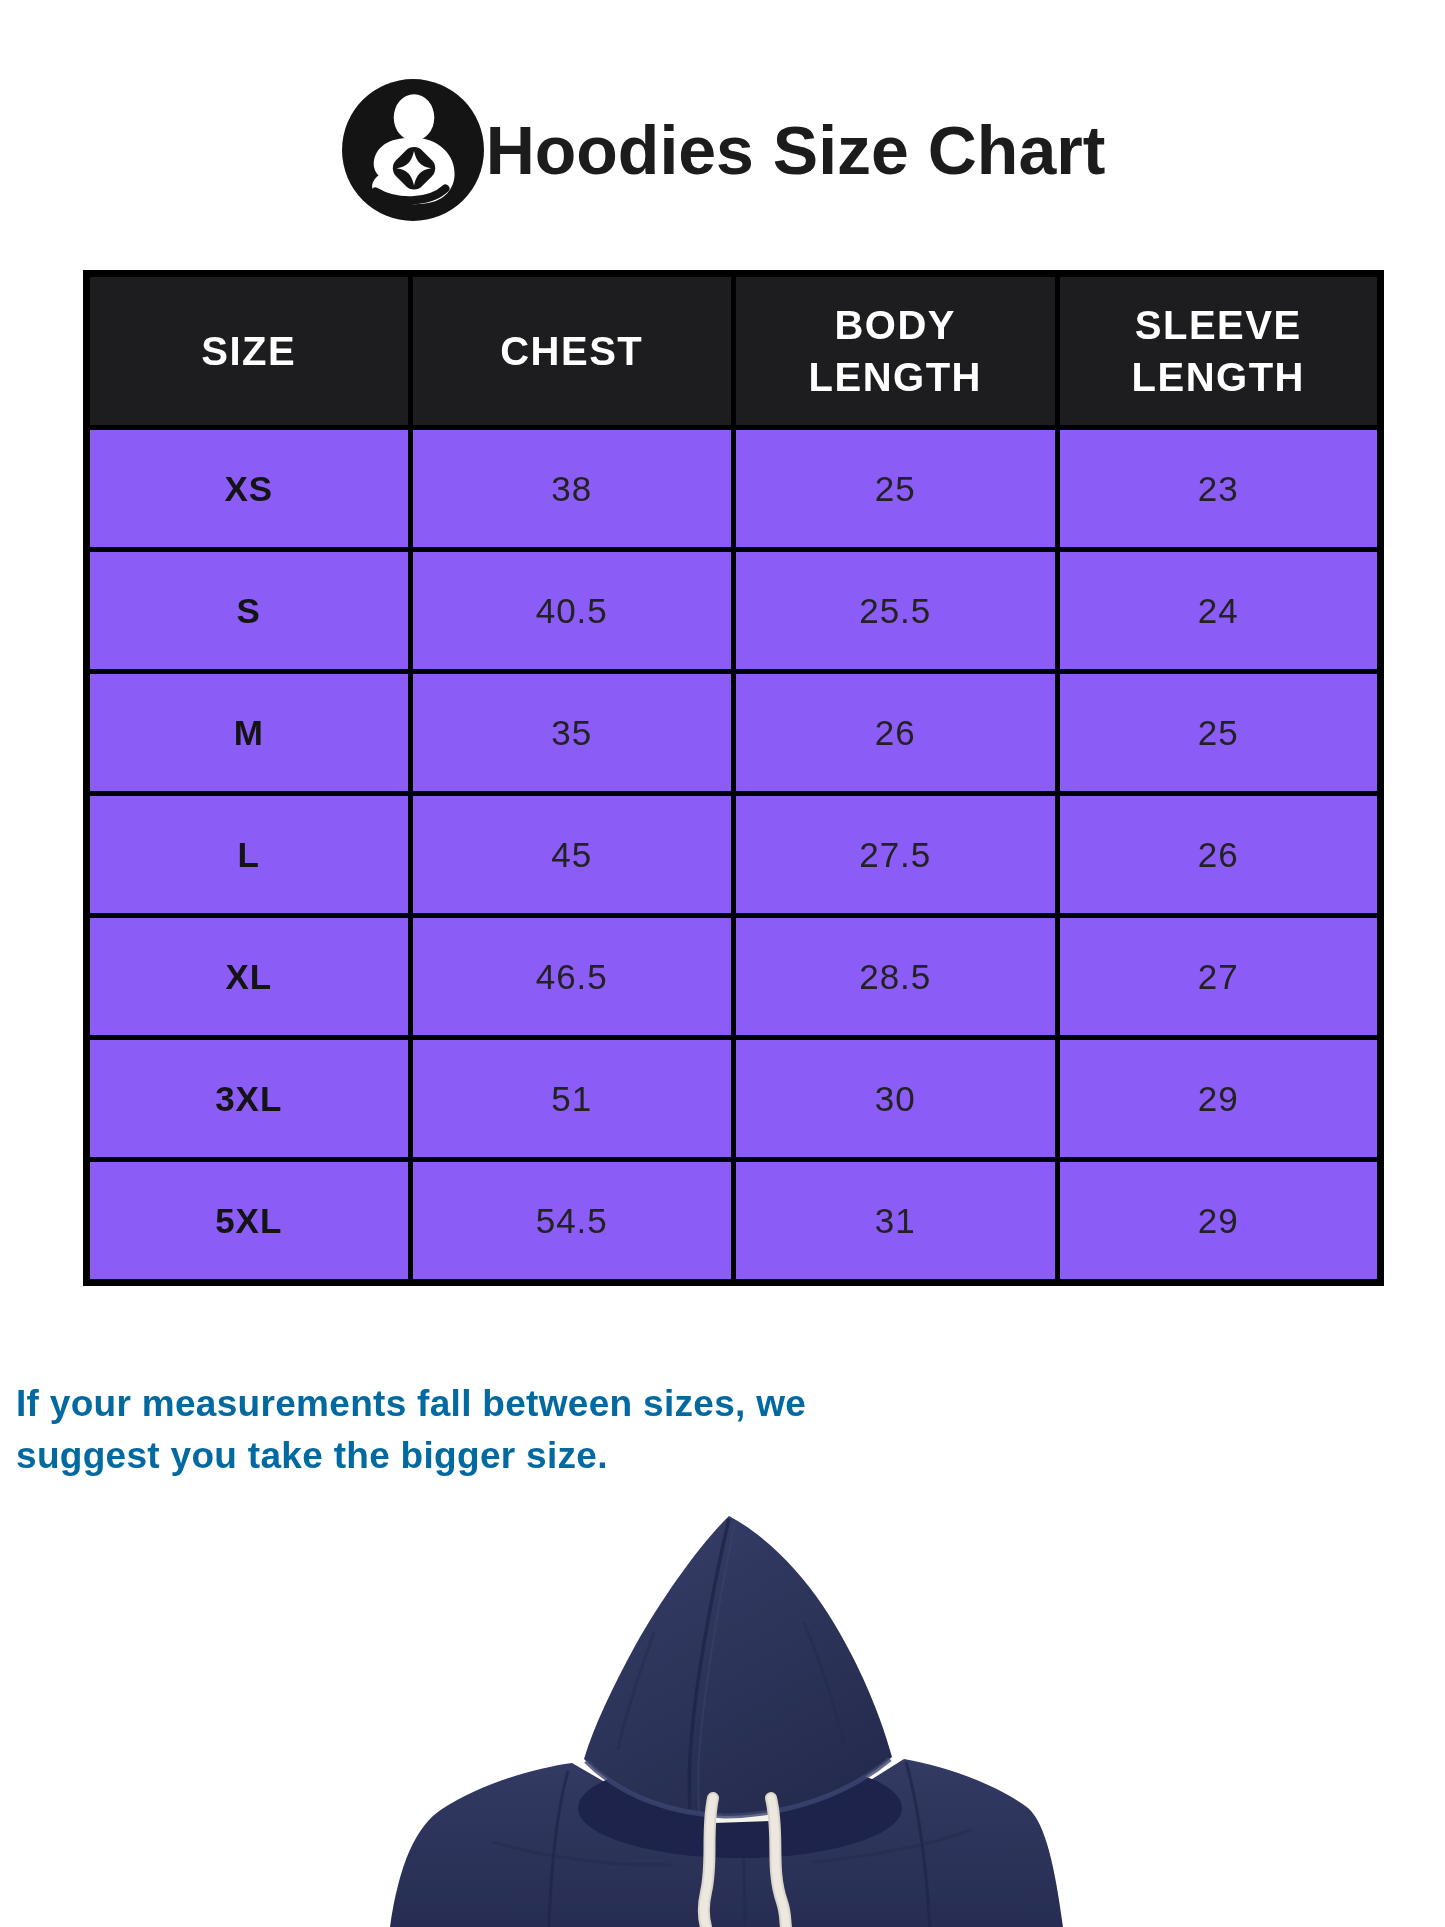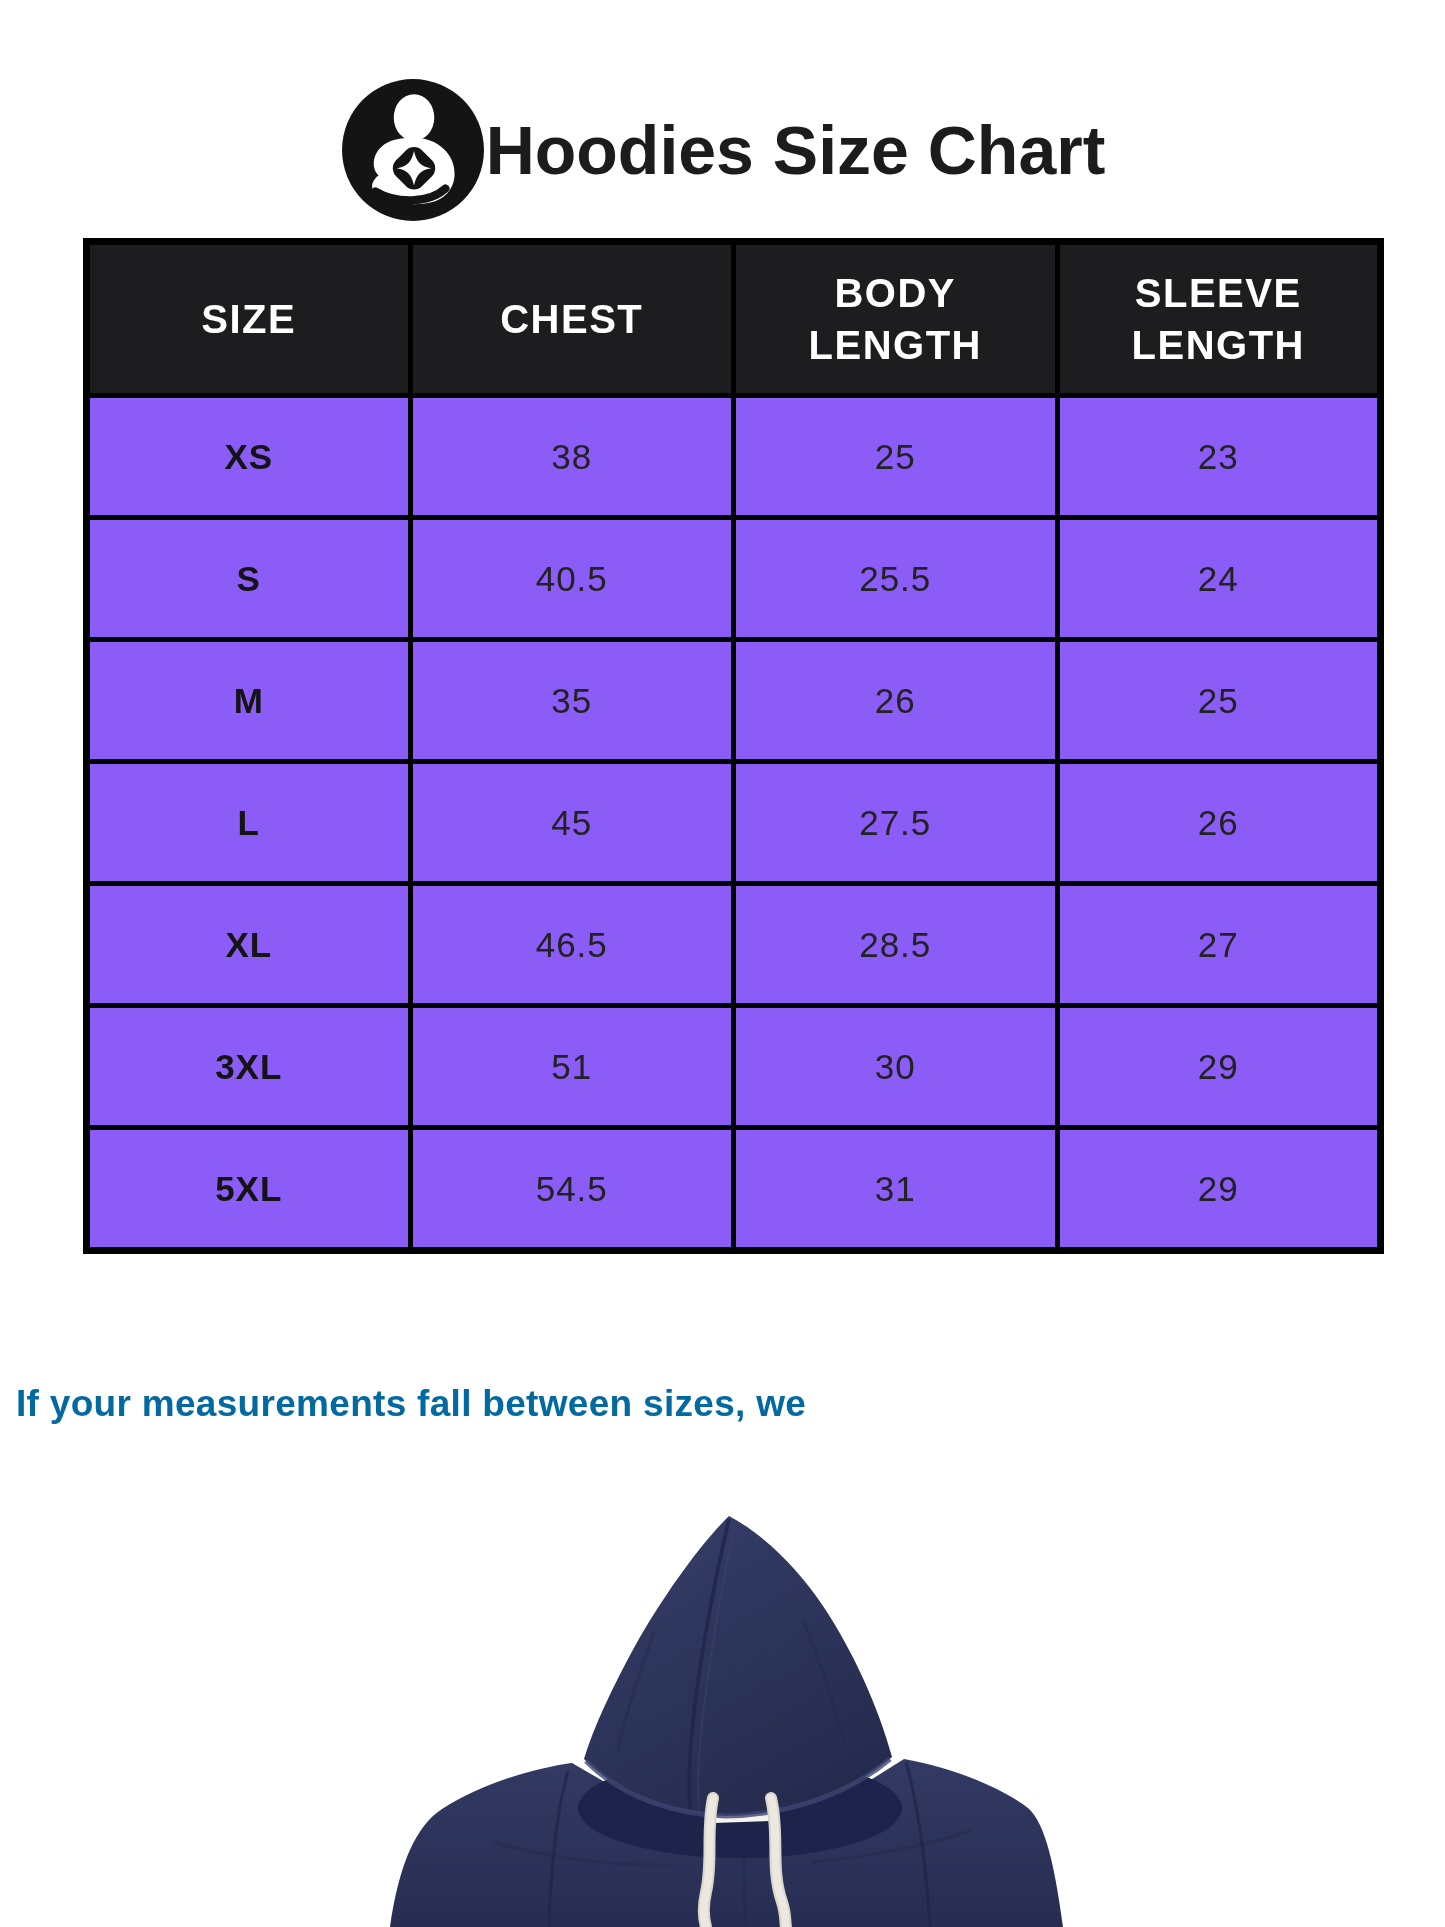--- a/index.html
+++ b/index.html
@@ -27,21 +27,21 @@
     font-size:68px;
     font-weight:800;
     letter-spacing:0px;
     color:#1c1c1c;
     white-space:nowrap;
   }
 
   
   .size-table-wrap{
     position:absolute;
-    top:238px; left:72px;
+    top:270px; left:72px;
     width:1301px;
     padding-left:11px;
   }
   table.size-table{
     border-collapse:collapse;
     width:100%;
     table-layout:fixed;
     border:7px solid #000;
   }
   table.size-table th, table.size-table td{
@@ -181,20 +181,21 @@
           <td class="value-cell">54.5</td>
           <td class="value-cell">31</td>
           <td class="value-cell">29</td>
         </tr>
       </tbody>
     </table>
   </div>
 
   <div class="note">
     <div>If your measurements fall between sizes, we</div>
+    <div>suggest you take the bigger size.</div>
   </div>
 
   <svg class="hoodie" viewBox="0 0 700 415" aria-hidden="true">
     <defs>
       <linearGradient id="bodyGrad" x1="0" y1="0" x2="0" y2="1">
         <stop offset="0" stop-color="#333a63"></stop>
         <stop offset="1" stop-color="#272d52"></stop>
       </linearGradient>
       <linearGradient id="hoodGrad" x1="0.2" y1="0" x2="0.8" y2="1">
         <stop offset="0" stop-color="#353c67"></stop>

